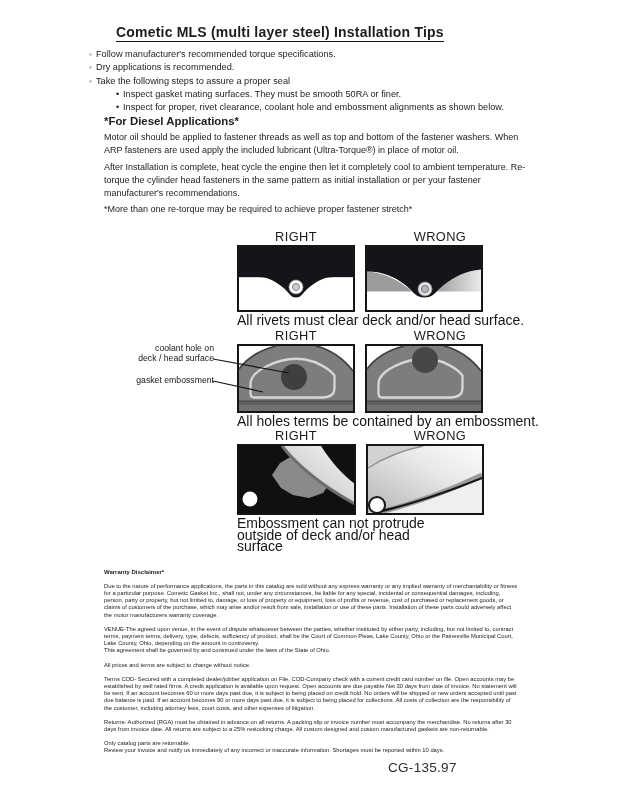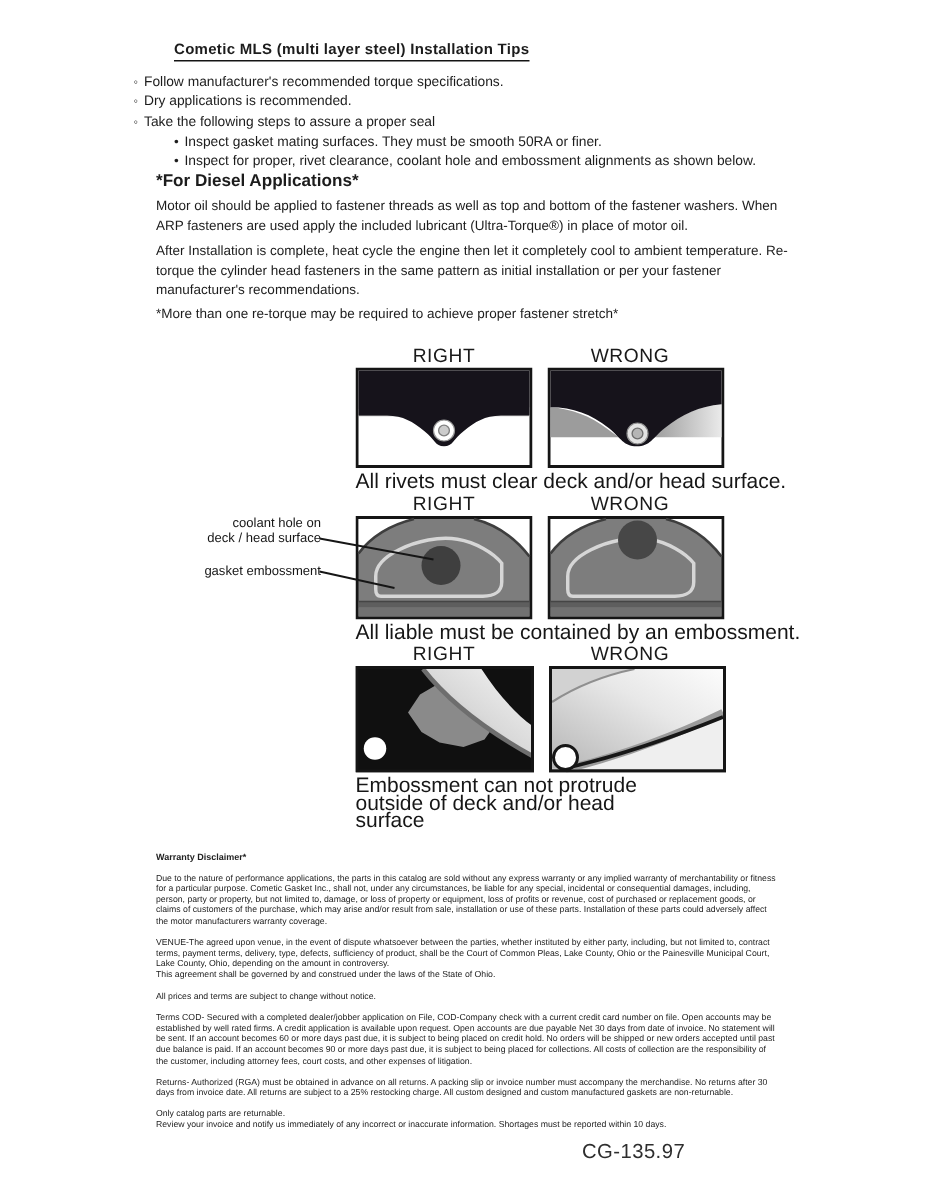--- a/index.html
+++ b/index.html
@@ -2,32 +2,32 @@
 <html><head>
 <meta charset="utf-8">
 <style>
   html,body{margin:0;padding:0;background:#ffffff;}
   .page{
     position:relative;width:618px;height:800px;background:#ffffff;
     font-family:"Liberation Sans","DejaVu Sans",sans-serif;color:#1c1c1c;overflow:hidden;
   }
   .abs{position:absolute;}
   .title{
-    font-size:10px;font-weight:bold;letter-spacing:.2px;
+    font-size:14px;font-weight:bold;letter-spacing:.2px;
     border-bottom:1.6px solid #141414;padding-bottom:1px;display:inline-block;
   }
   .tips{font-size:9.2px;line-height:13.3px;}
   .tiprow{display:flex;}
   .tiprow .marker{width:7px;flex:0 0 7px;font-size:8.5px;}
   .subrow{margin-left:27px;}
   .subrow .marker{width:7px;flex:0 0 7px;font-size:9px;}
   .h2{font-size:11.4px;font-weight:bold;}
   .para{font-size:9px;line-height:13.2px;width:422px;}
   .diag-row{display:flex;flex-direction:column;}
-  .diag-labels{display:flex;gap:6px;height:13px;margin-bottom:3px;}
+  .diag-labels{display:flex;gap:26px;height:13px;margin-bottom:3px;}
   .diag-labels span{width:118px;text-align:center;font-size:12.8px;letter-spacing:.4px;color:#1a1a1a;}
   .diag-panels{display:flex;gap:10px;}
   .diag-panels svg{display:block;}
   .caption{font-size:14px;line-height:11.5px;margin-top:3px;color:#161616;}
   .cap3{width:214px;}
   .side-label{font-size:8.7px;line-height:10.4px;text-align:right;color:#161616;}
   .disclaimer{width:416px;font-size:5.8px;line-height:7.2px;color:#222;}
   .disclaimer .dh{font-weight:bold;margin:0 0 6.5px 0;font-size:6px;}
   .disclaimer p{margin:0 0 7px 0;}
   .disclaimer p.tight{margin-bottom:0;}
@@ -126,21 +126,21 @@
         <rect x="2" y="61" width="114" height="6" fill="#717171"></rect>
         <path d="M2,57 H116" stroke="#454545" stroke-width="1"></path>
         <path d="M2,2 H39 C25,5.5 11,13 2,25 Z" fill="#ffffff"></path>
         <path d="M39,2 C25,5.5 11,13 2,25" stroke="#3e3e3e" stroke-width="1.8" fill="none"></path>
         <path d="M79,2 H116 V27 C106,14 93,5.5 79,2 Z" fill="#ffffff"></path>
         <path d="M79,2 C93,5.5 106,14 116,27" stroke="#3e3e3e" stroke-width="1.8" fill="none"></path>
         <path d="M17,53.5 C14.5,53.5 13.5,52 13.5,49 L13.5,40 C13.5,33 19,27.5 29,22.5 C41,16.5 56,13.5 68,15.5 C80,17.5 92,24.5 97.5,31.5 L97.5,44 C97.5,50 93,53.5 85,53.5 Z" fill="none" stroke="#d6d6d6" stroke-width="2.3"></path>
         <circle cx="60" cy="16" r="13" fill="#474747"></circle>
       </svg>
     </div>
-    <div class="caption">All liable must be contained by an embossment.</div>
+    <div class="caption">All holes terms be contained by an embossment.</div>
   </div>
 
   <div class="abs side-label" style="left:110px;top:343px;width:104px;">
     <div>coolant hole on</div>
     <div>deck / head surface</div>
   </div>
   <div class="abs side-label" style="left:110px;top:375px;width:104px;">gasket embossment</div>
   <svg class="abs" style="left:205px;top:340px;" width="100" height="60" viewBox="0 0 100 60">
     <line x1="8" y1="19" x2="84" y2="33" stroke="#161616" stroke-width="1.2"></line>
     <line x1="8" y1="41" x2="58" y2="52" stroke="#161616" stroke-width="1.2"></line>

